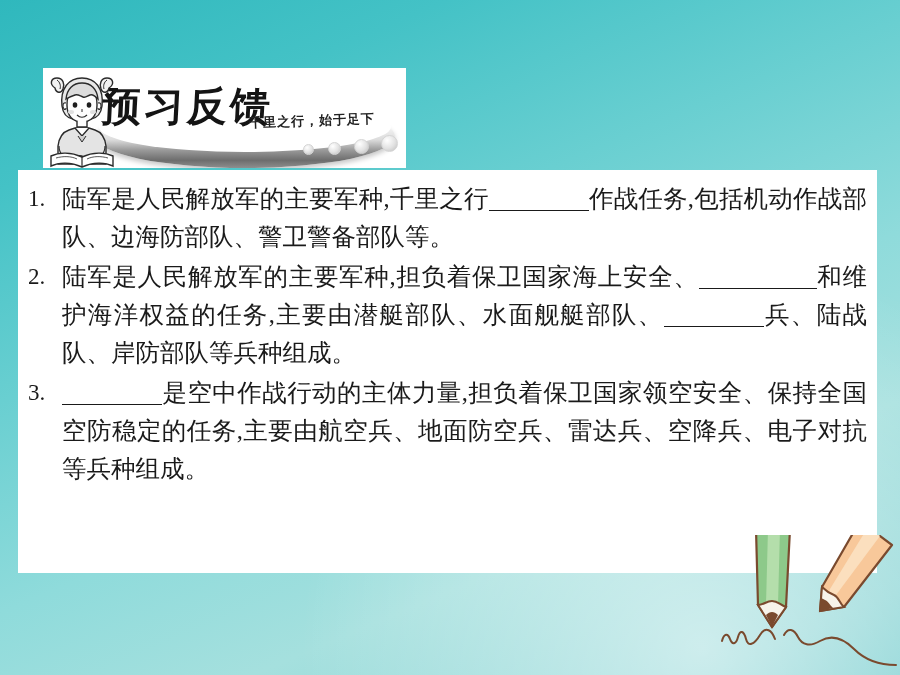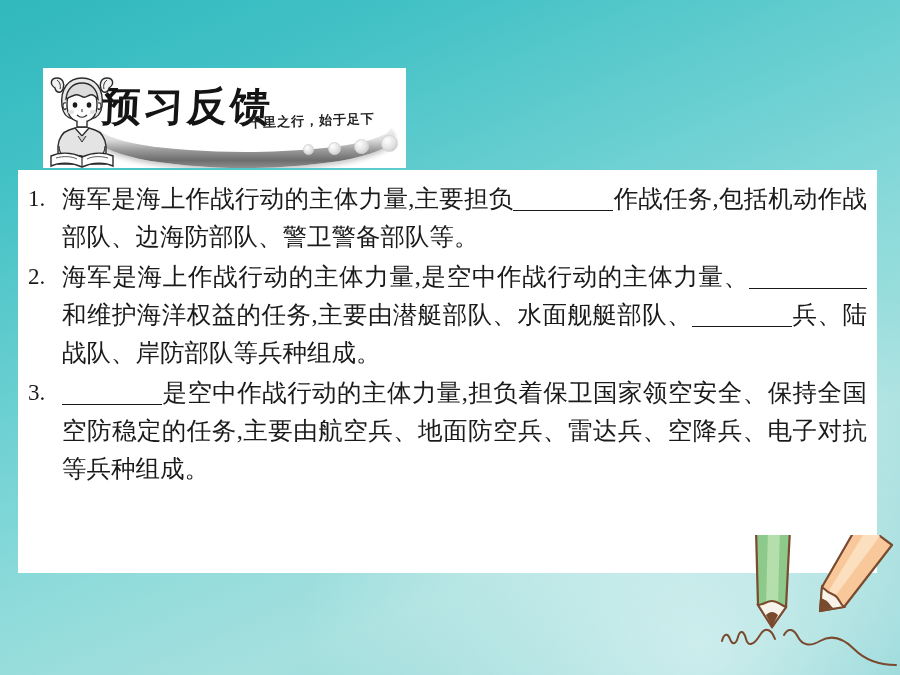--- a/index.html
+++ b/index.html
@@ -224,25 +224,25 @@
         <path d="M11 86 C18 84 26 84 32 87" stroke-width="0.8" fill="none"></path>
         <path d="M42 87 C48 84 56 84 63 86" stroke-width="0.8" fill="none"></path>
       </g>
     </svg>
   </div>
 
   <div id="content-panel">
     <ol id="question-list">
         <li class="q-item">
           <span class="q-num">1.</span>
-          <span class="q-text"><span>海军是海上作战行动的主体力量,主要担负</span><span class="blank blank-m"></span><span>作战任务,包括机动作战部队、边海防部队、警卫警备部队等。</span></span>
+          <span class="q-text"><span>陆军是人民解放军的主要军种,千里之行</span><span class="blank blank-m"></span><span>作战任务,包括机动作战部队、边海防部队、警卫警备部队等。</span></span>
         </li>
         <li class="q-item">
           <span class="q-num">2.</span>
-          <span class="q-text"><span>海军是海上作战行动的主体力量,是空中作战行动的主体力量、</span><span class="blank blank-l"></span><span>和维护海洋权益的任务,主要由潜艇部队、水面舰艇部队、</span><span class="blank blank-m"></span><span>兵、陆战队、岸防部队等兵种组成。</span></span>
+          <span class="q-text"><span>陆军是人民解放军的主要军种,担负着保卫国家海上安全、</span><span class="blank blank-l"></span><span>和维护海洋权益的任务,主要由潜艇部队、水面舰艇部队、</span><span class="blank blank-m"></span><span>兵、陆战队、岸防部队等兵种组成。</span></span>
         </li>
         <li class="q-item">
           <span class="q-num">3.</span>
           <span class="q-text"><span class="blank blank-m"></span><span>是空中作战行动的主体力量,担负着保卫国家领空安全、保持全国空防稳定的任务,主要由航空兵、地面防空兵、雷达兵、空降兵、电子对抗等兵种组成。</span></span>
         </li>
       </ol>
   </div>
 
   <svg id="pencils" viewBox="0 0 180 140">
 

